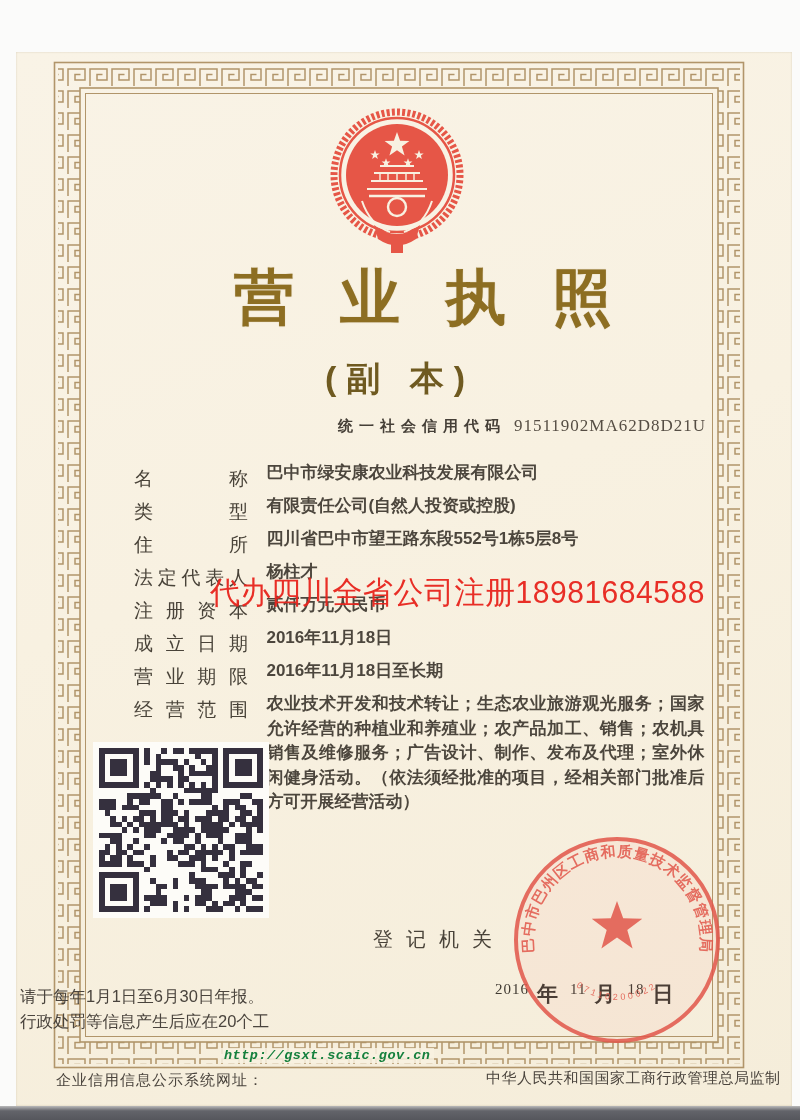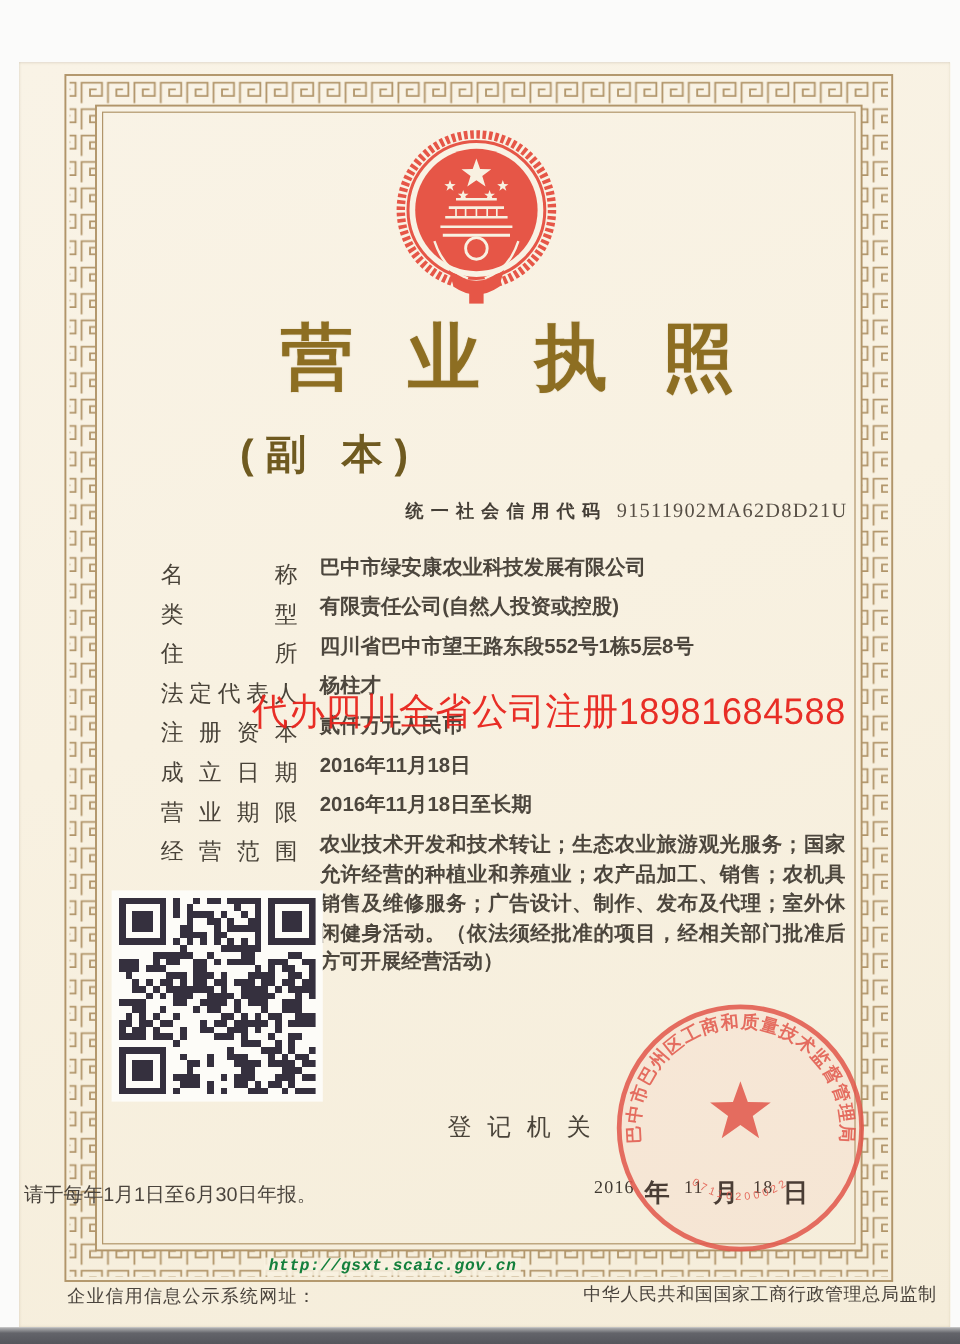--- a/index.html
+++ b/index.html
@@ -27,21 +27,21 @@
   .emblem{left:322px;top:103px;width:150px;height:158px;}
 
   
   .title{
     left:100px;top:258px;width:600px;text-align:center;
     font-size:60px;font-weight:900;letter-spacing:46px;padding-left:46px;
     color:#8d6e22;text-shadow:0 0 1px rgba(120,90,20,.4);
     font-family:"Liberation Sans", sans-serif;
   }
   .subtitle{
-    left:200px;top:356px;width:400px;text-align:left;
+    left:200px;top:356px;width:400px;text-align:center;
     font-size:34px;font-weight:600;letter-spacing:10px;color:#6f5a20;
   }
 
   .credit-row{left:338px;top:416px;white-space:nowrap;}
   .credit-label{font-size:15px;font-weight:700;letter-spacing:6px;color:#453f37;margin-top:12px;}
   .credit-value{font-family:"Liberation Serif", serif;font-size:17px;color:#564e44;margin-left:8px;letter-spacing:1px;}
 
   
   .frow{left:134px;white-space:nowrap;}
   .flabel{
@@ -617,17 +617,18 @@
     <textPath href="#sealArc" startOffset="50%" text-anchor="middle">巴中市巴州区工商和质量技术监督管理局</textPath>
   </text>
   <text fill="#e2564a" font-size="9" letter-spacing="3">
     <textPath href="#serialArc" startOffset="50%" text-anchor="middle">07110200022</textPath>
   </text>
   <polygon fill="#e2564a" points="112,73 118.2,90.3 137.3,90.7 122.3,101.9 127.6,120.5 112,109.5 96.4,120.5 101.7,101.9 86.7,90.7 105.8,90.3"></polygon>
 </svg>
 
 <div class="abs notice">
   <div>请于每年1月1日至6月30日年报。</div>
+  <div>行政处罚等信息产生后应在20个工</div>
 </div>
 
 <div class="abs web-url">http://gsxt.scaic.gov.cn</div>
 <div class="abs web-label">企业信用信息公示系统网址：</div>
 <div class="abs producer">中华人民共和国国家工商行政管理总局监制</div>
 
 </body></html>

